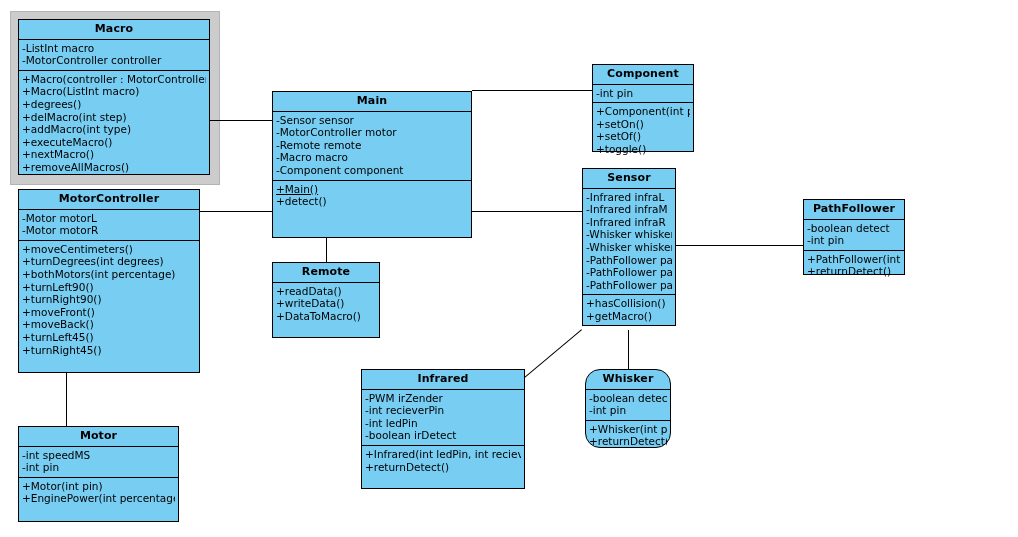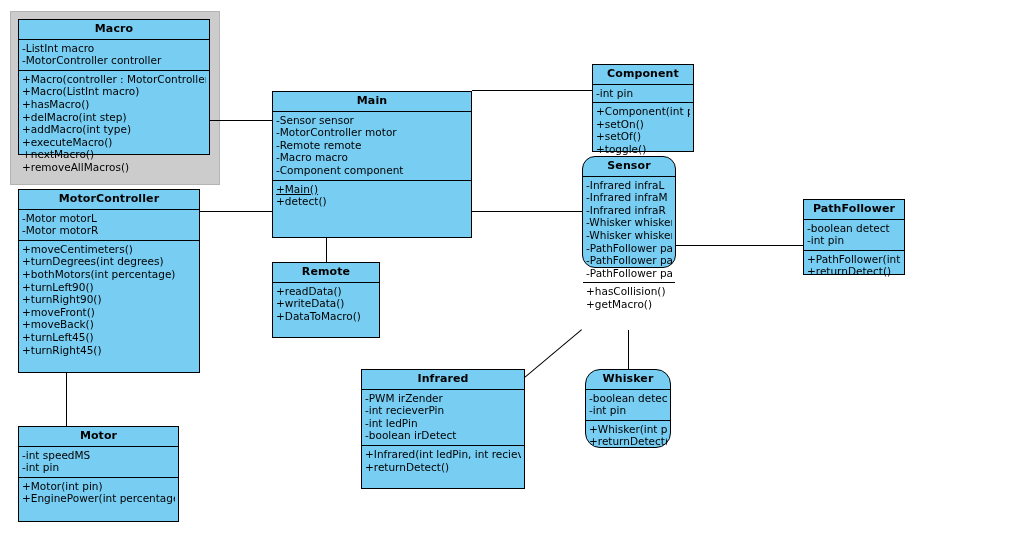--- a/index.html
+++ b/index.html
@@ -60,30 +60,30 @@
   <div class="edge edge-v" style="left:326px;top:238px;height:24px;"></div>
 
   <div class="edge edge-h" style="left:676px;top:245px;width:128px;"></div>
 
   <div class="edge edge-v" style="left:628px;top:330px;height:39px;"></div>
 
   <div class="edge-diag" style="left:582px;top:330px;width:100px;transform:rotate(140deg);"></div>
 
   <div class="selection-frame" style="left:10px;top:11px;width:208px;height:172px;"></div>
 
-  <div class="uml-class" style="left:18px;top:19px;width:192px;height:136px;">
+  <div class="uml-class" style="left:18px;top:19px;width:192px;height:156px;">
     <div class="uml-title">Macro</div>
     <div class="uml-compartment">
       <div class="uml-row">-ListInt macro</div>
       <div class="uml-row">-MotorController controller</div>
     </div>
     <div class="uml-compartment last">
       <div class="uml-row">+Macro(controller : MotorController)</div>
       <div class="uml-row">+Macro(ListInt macro)</div>
-      <div class="uml-row">+hasMacro()</div>
+      <div class="uml-row">+degrees()</div>
       <div class="uml-row">+delMacro(int step)</div>
       <div class="uml-row">+addMacro(int type)</div>
       <div class="uml-row">+executeMacro()</div>
       <div class="uml-row">+nextMacro()</div>
       <div class="uml-row">+removeAllMacros()</div>
     </div>
   </div>
 
   <div class="uml-class" style="left:18px;top:189px;width:182px;height:184px;">
     <div class="uml-title">MotorController</div>
@@ -146,21 +146,21 @@
       <div class="uml-row">-int pin</div>
     </div>
     <div class="uml-compartment last">
       <div class="uml-row">+Component(int pin)</div>
       <div class="uml-row">+setOn()</div>
       <div class="uml-row">+setOf()</div>
       <div class="uml-row">+toggle()</div>
     </div>
   </div>
 
-  <div class="uml-class" style="left:582px;top:156px;width:94px;height:112px;border-radius:13px;">
+  <div class="uml-class" style="left:582px;top:168px;width:94px;height:158px;">
     <div class="uml-title">Sensor</div>
     <div class="uml-compartment">
       <div class="uml-row">-Infrared infraL</div>
       <div class="uml-row">-Infrared infraM</div>
       <div class="uml-row">-Infrared infraR</div>
       <div class="uml-row">-Whisker whiskerL</div>
       <div class="uml-row">-Whisker whiskerR</div>
       <div class="uml-row">-PathFollower pathL</div>
       <div class="uml-row">-PathFollower pathM</div>
       <div class="uml-row">-PathFollower pathR</div>

